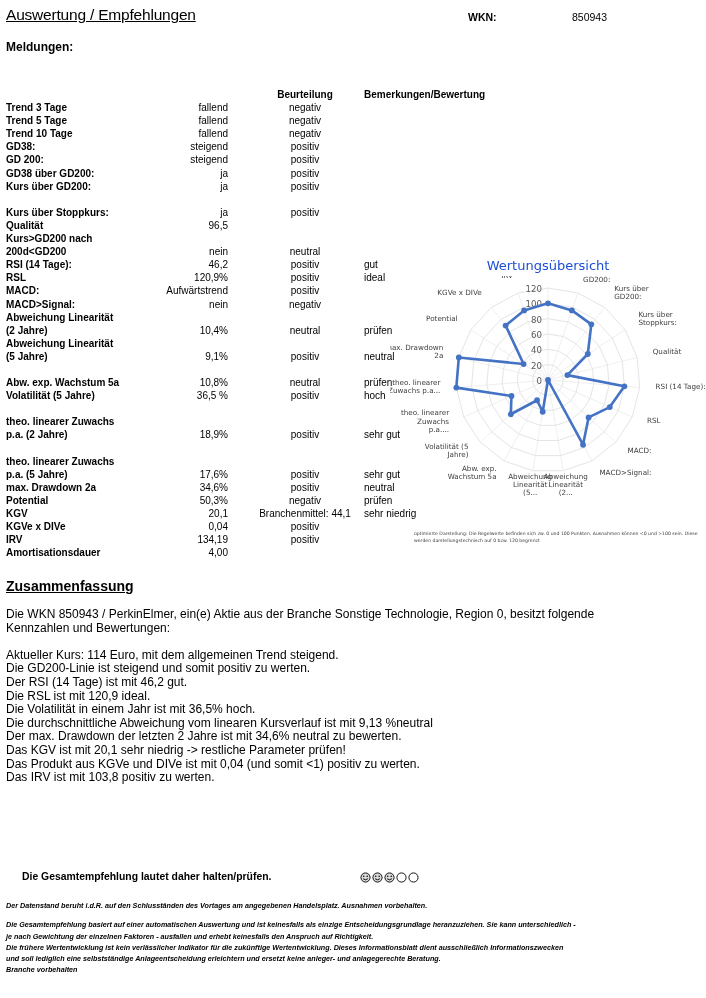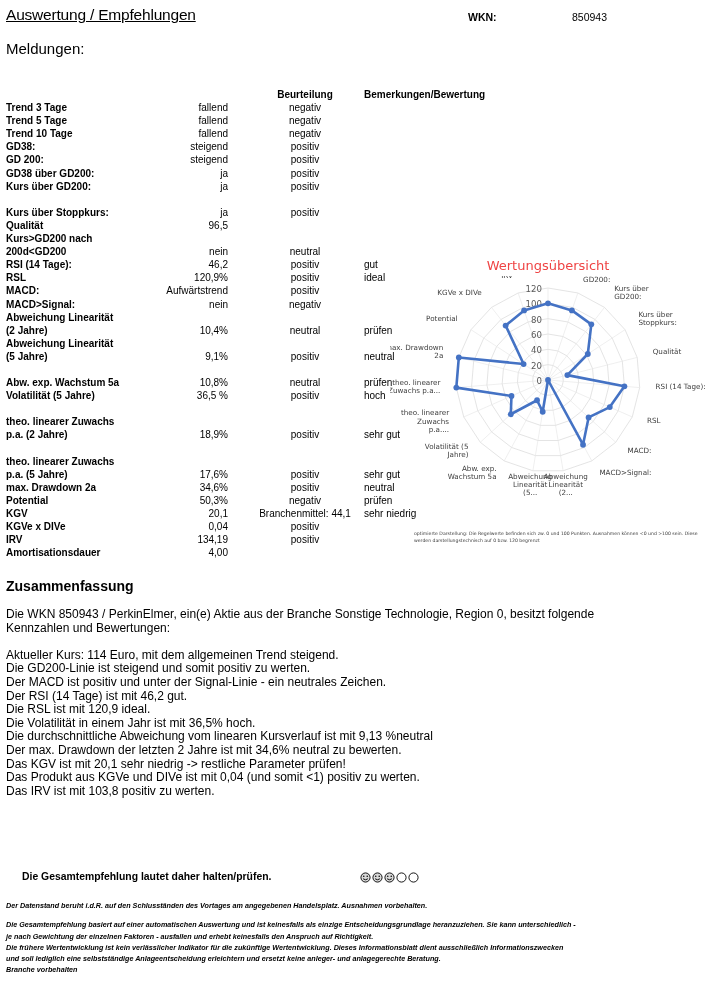--- a/index.html
+++ b/index.html
@@ -48,22 +48,22 @@
   .wkn-value {
     position: absolute;
     left: 566px;
     top: 5px;
     font-size: 10.5px;
   }
   .meldungen {
     position: absolute;
     left: 6px;
     top: 40px;
-    font-size: 15px;
-    font-weight: normal;
+    font-size: 12px;
+    font-weight: bold;
   }
 
   
   .table {
     position: absolute;
     left: 6px;
     top: 88px;
     width: 520px;
   }
   .trow {
@@ -116,21 +116,21 @@
     width: 316px;
     height: 296px;
   }
   .chart-title {
     position: absolute;
     left: 0;
     top: 0;
     width: 316px;
     text-align: center;
     font-size: 13px;
-    color: #ef4444;
+    color: #1d4ed8;
     font-family: "DejaVu Sans", sans-serif;
   }
   .chart-svg {
     position: absolute;
     left: 0;
     top: 18px;
   }
   .chart-note {
     position: absolute;
     left: 24px;
@@ -145,20 +145,21 @@
   
   .summary {
     position: absolute;
     left: 6px;
     top: 578px;
     width: 600px;
   }
   .summary-title {
     font-size: 14px;
     font-weight: bold;
+    text-decoration: underline;
     margin-bottom: 14px;
   }
   .summary-line {
     font-size: 12px;
     line-height: 13.6px;
     white-space: nowrap;
   }
   .summary-gap { height: 13.6px; }
 
   
@@ -510,21 +511,20 @@
   </div>
 
   <div class="summary">
     <div class="summary-title">Zusammenfassung</div>
     <div id="summary-lines">
         <div class="summary-line">Die WKN 850943 / PerkinElmer, ein(e) Aktie aus der Branche Sonstige Technologie, Region 0, besitzt folgende</div>
         <div class="summary-line">Kennzahlen und Bewertungen:</div>
         <div class="summary-gap"></div>
         <div class="summary-line">Aktueller Kurs: 114 Euro, mit dem allgemeinen Trend steigend.</div>
         <div class="summary-line">Die GD200-Linie ist steigend und somit positiv zu werten.</div>
-        <div class="summary-line">Der MACD ist positiv und unter der Signal-Linie - ein neutrales Zeichen.</div>
         <div class="summary-line">Der RSI (14 Tage) ist mit 46,2 gut.</div>
         <div class="summary-line">Die RSL ist mit 120,9 ideal.</div>
         <div class="summary-line">Die Volatilität in einem Jahr ist mit 36,5% hoch.</div>
         <div class="summary-line">Die durchschnittliche Abweichung vom linearen Kursverlauf ist mit 9,13 %neutral</div>
         <div class="summary-line">Der max. Drawdown der letzten 2 Jahre ist mit  34,6% neutral zu bewerten.</div>
         <div class="summary-line">Das KGV ist mit 20,1 sehr niedrig -&gt; restliche Parameter prüfen!</div>
         <div class="summary-line">Das Produkt aus KGVe und DIVe ist mit 0,04 (und somit &lt;1) positiv zu werten.</div>
         <div class="summary-line">Das IRV ist mit 103,8 positiv zu werten.</div>
       </div>
   </div>

